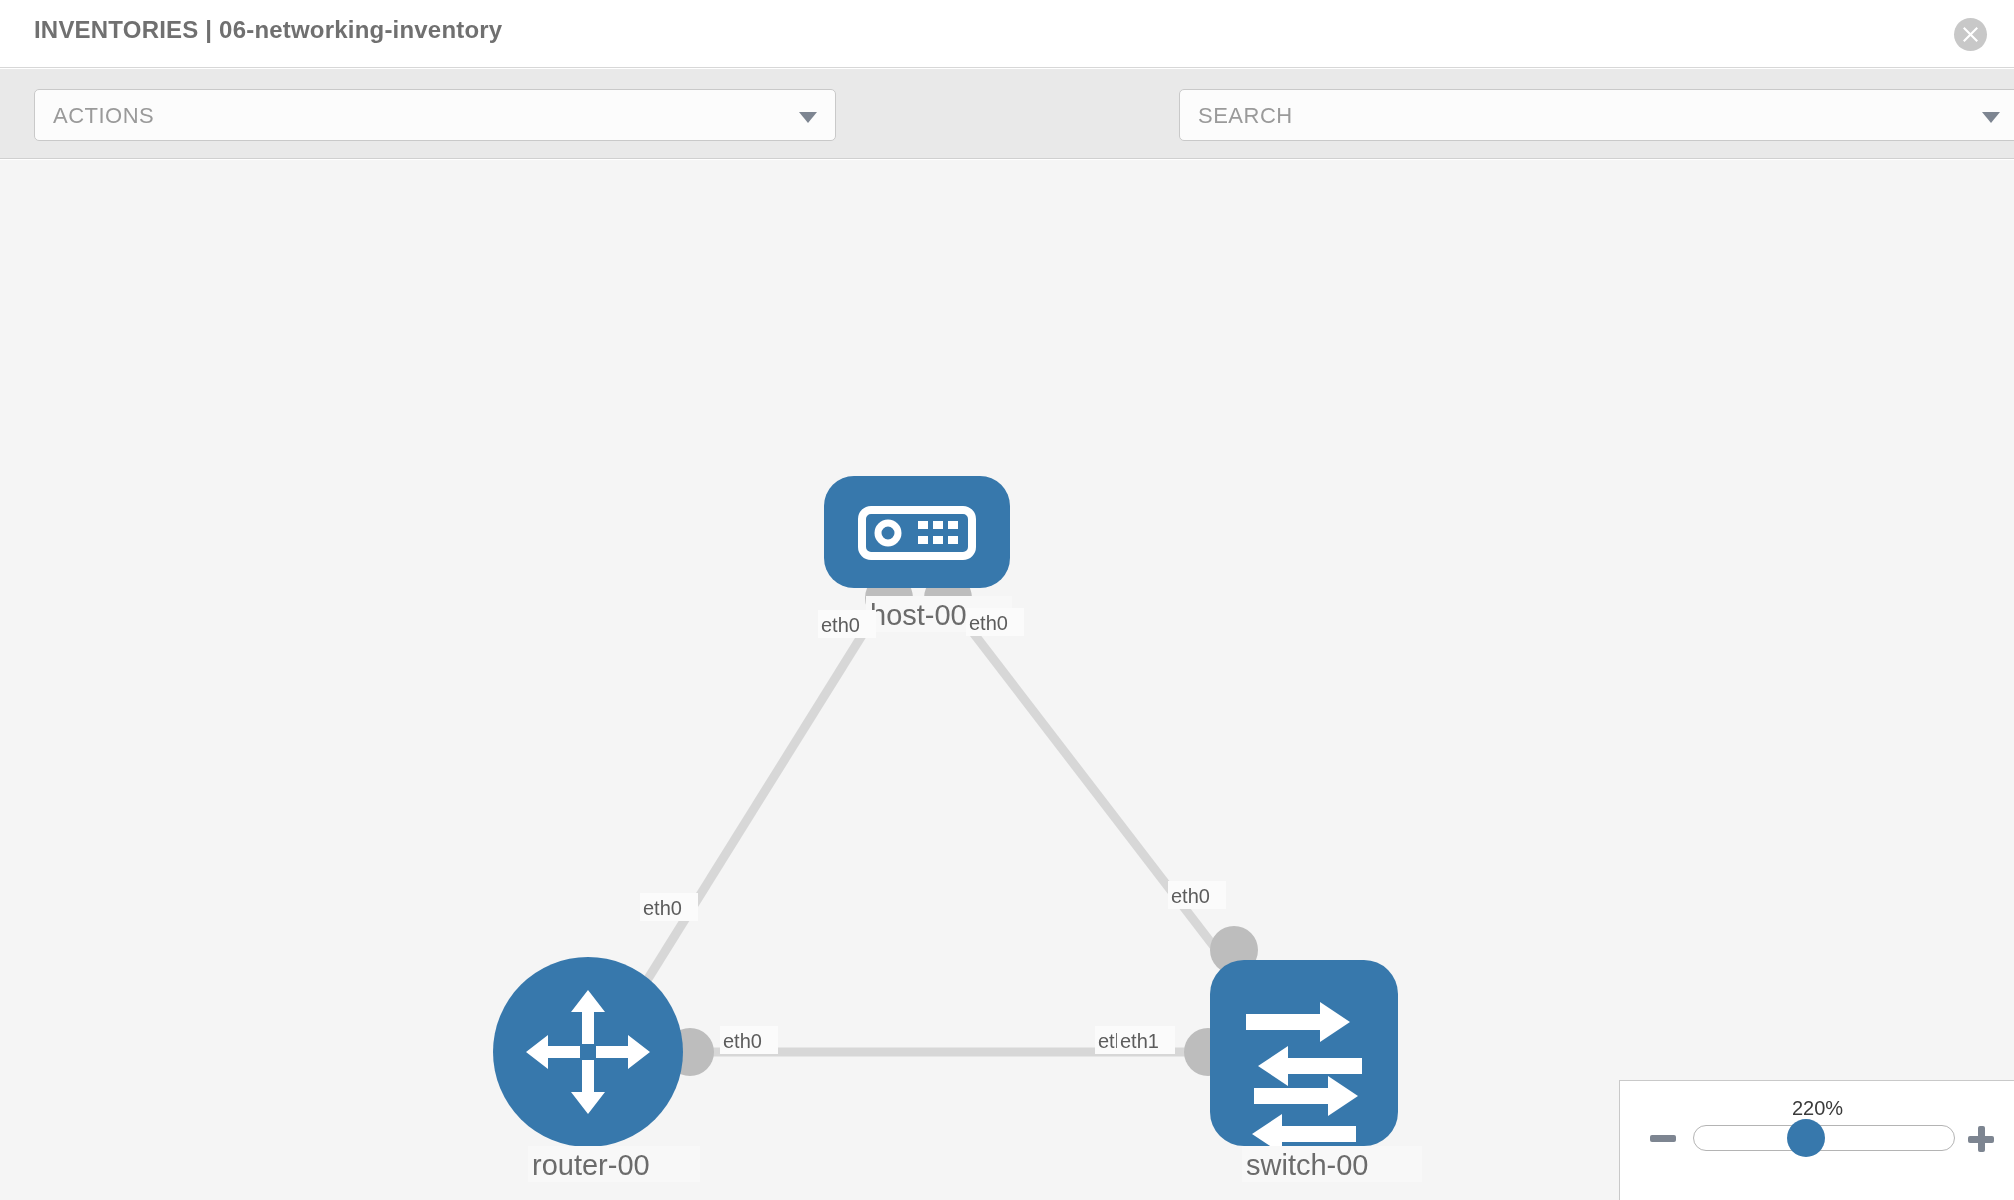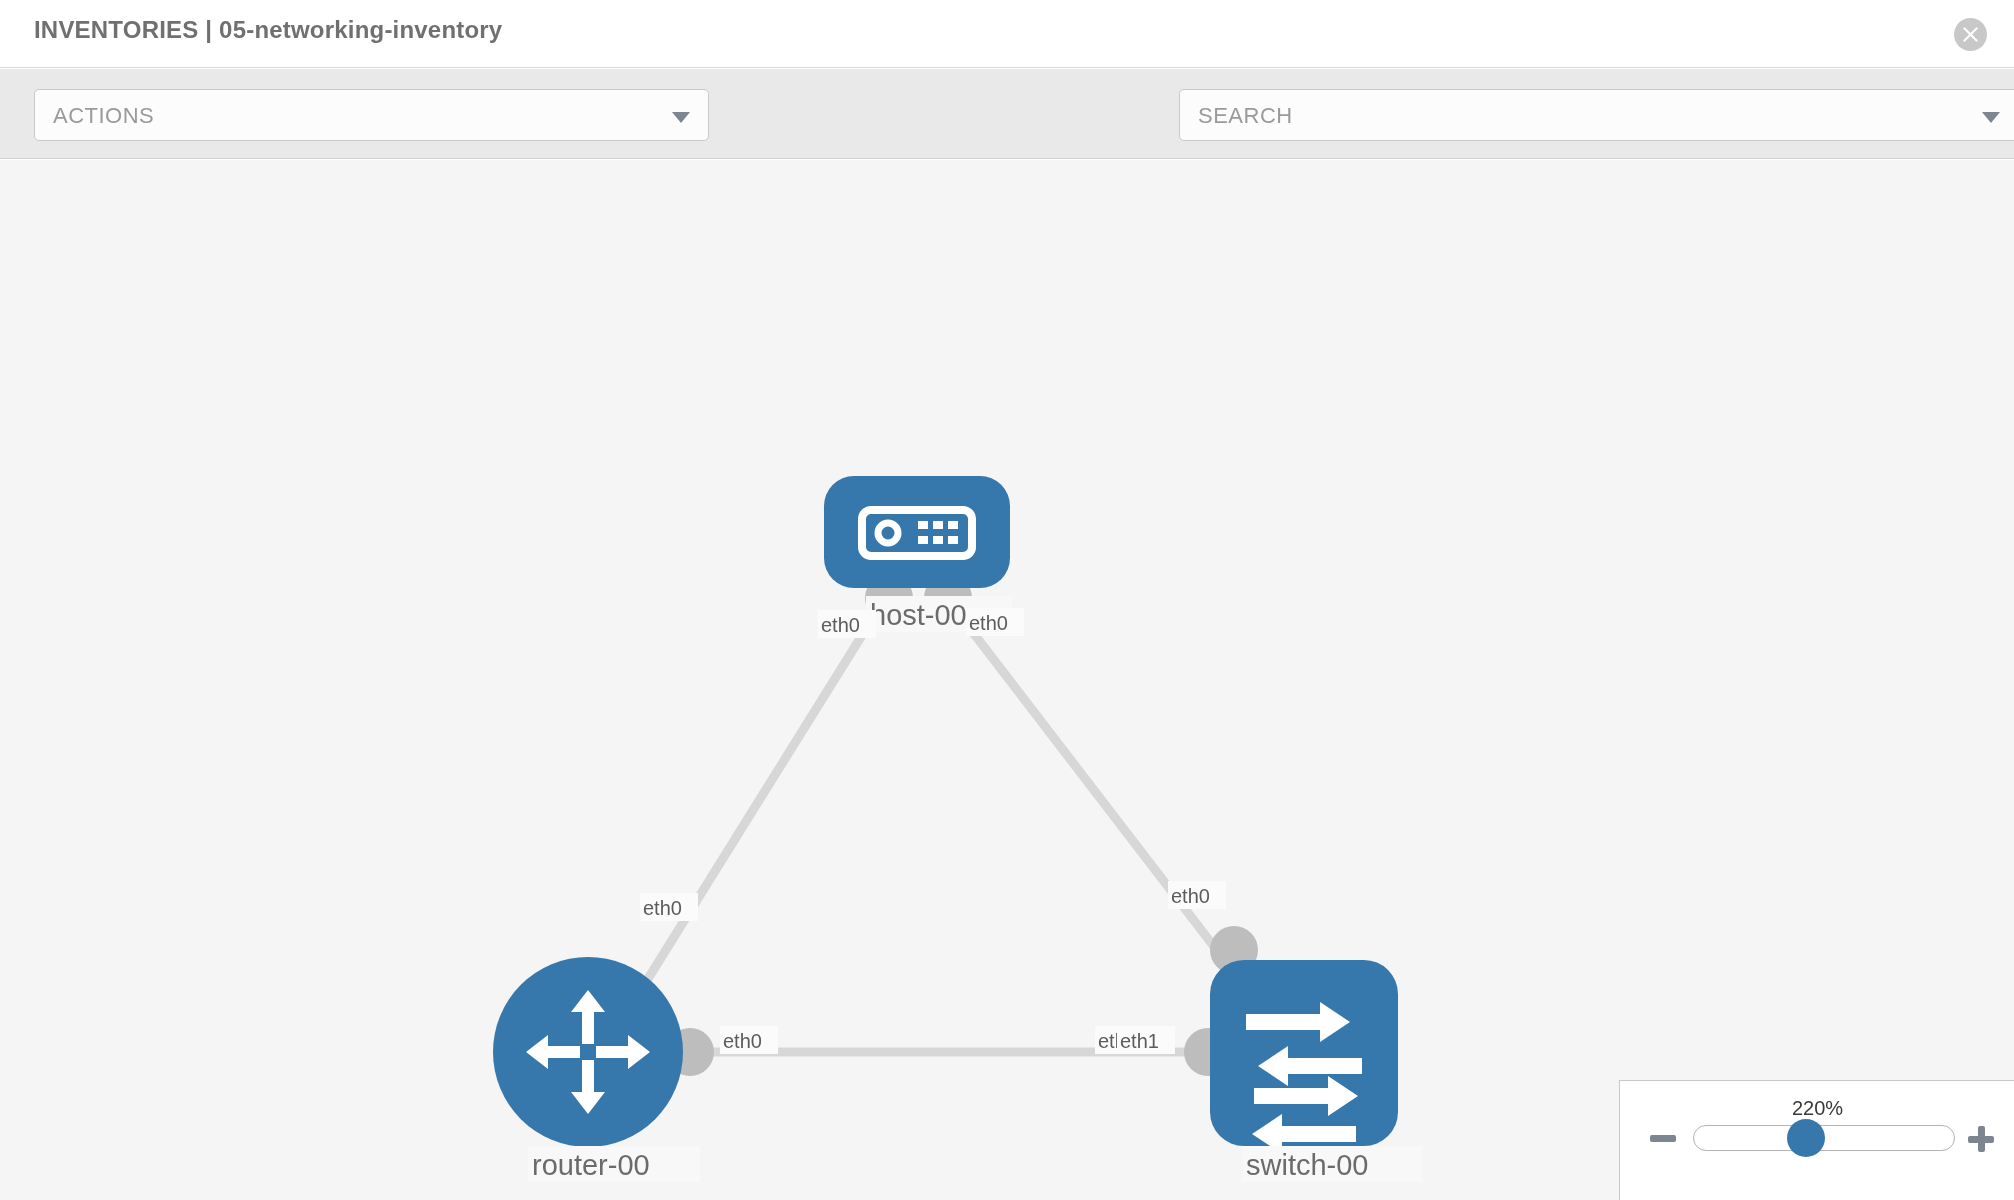--- a/index.html
+++ b/index.html
@@ -57,21 +57,21 @@
     top: 69px; left: 0;
     width: 2014px;
     height: 90px;
     background: #e9e9e9;
     border-bottom: 1px solid #d0d0d0;
   }
   .actions-select {
     position: absolute;
     left: 34px;
     top: 20px;
-    width: 675px;
+    width: 802px;
     height: 52px;
     background: #fcfcfc;
     border: 1px solid #c9c9c9;
     border-radius: 5px;
     cursor: pointer;
   }
   .actions-label {
     position: absolute;
     left: 18px;
     top: 13px;
@@ -213,21 +213,21 @@
   }
   .zoom-plus::before { left: 0;  top: 10px; width: 26px; height: 7px; }
   .zoom-plus::after  { left: 10px; top: 0;  width: 7px;  height: 26px; }
 </style>
 </head>
 <body>
 
 <div id="app">
 
   <div class="header">
-    <div class="header-title">INVENTORIES | 05-networking-inventory</div>
+    <div class="header-title">INVENTORIES | 06-networking-inventory</div>
     <div class="close-btn">
       <svg width="33" height="33" viewBox="0 0 33 33">
         <path d="M10.5 9 L16.5 15 L22.5 9 L24 10.5 L18 16.5 L24 22.5 L22.5 24 L16.5 18 L10.5 24 L9 22.5 L15 16.5 L9 10.5 Z" fill="#ffffff"></path>
       </svg>
     </div>
   </div>
 
   <div class="toolbar">
 
     <div class="actions-select">

